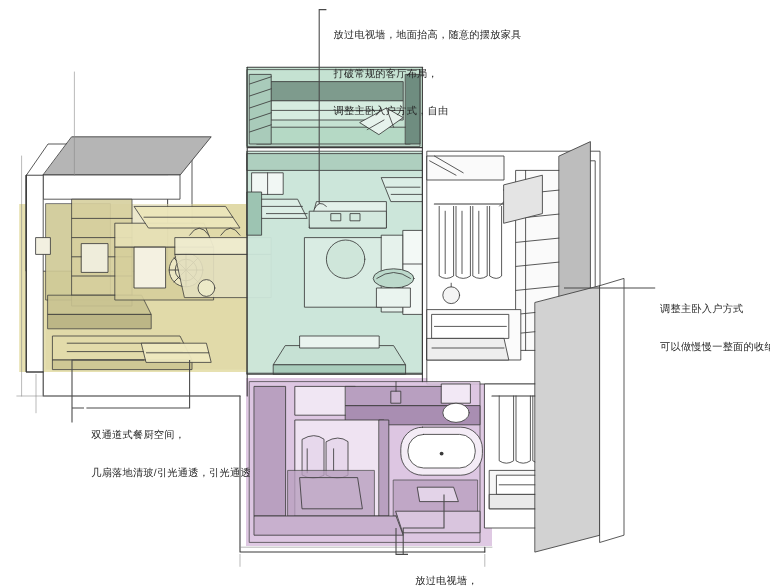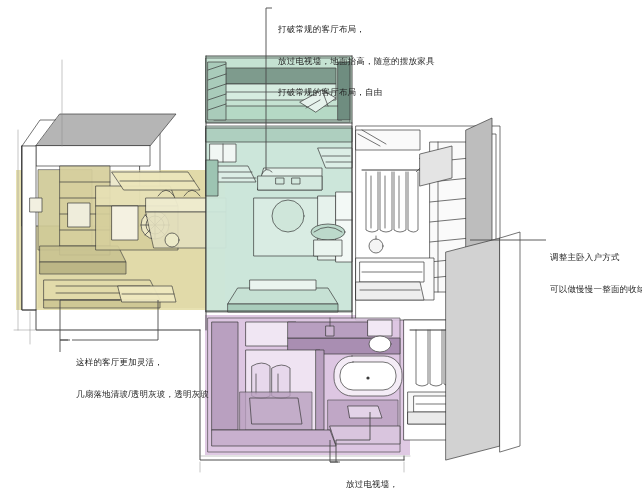--- a/index.html
+++ b/index.html
@@ -328,33 +328,33 @@
       <path d="M158,300 L158,340 L72,340"></path>
 
       <path d="M340,462 L330,462 L330,440 M338,462 L330,462"></path>
       <path d="M330,462 L330,410 L300,410" opacity="0"></path>
       <path d="M332,462 L332,462"></path>
       <path d="M370,412 L370,440 L336,440 L336,462"></path>
     </g>
   </svg>
 
   <div class="ann" style="left:278px; top:3px;">
+    <span>放过电视墙，地面抬高，随意的摆放家具</span>
     <span>打破常规的客厅布局，</span>
-    <span>放过电视墙，地面抬高，随意的摆放家具</span>
-    <span>打破常规的客厅布局，自由</span>
+    <span>调整主卧入户方式，自由</span>
   </div>
 
   <div class="ann" style="left:550px; top:231px;">
     <span>调整主卧入户方式</span>
     <span>可以做慢慢一整面的收纳</span>
   </div>
 
   <div class="ann" style="left:76px; top:336px;">
-    <span>这样的客厅更加灵活，</span>
-    <span>几扇落地清玻/透明灰玻，透明灰玻</span>
+    <span>双通道式餐厨空间，</span>
+    <span>几扇落地清玻/引光通透，引光通透</span>
   </div>
 
   <div class="ann" style="left:346px; top:458px;">
     <span>放过电视墙，</span>
     
   </div>
 
 </div>
 
 </body></html>

